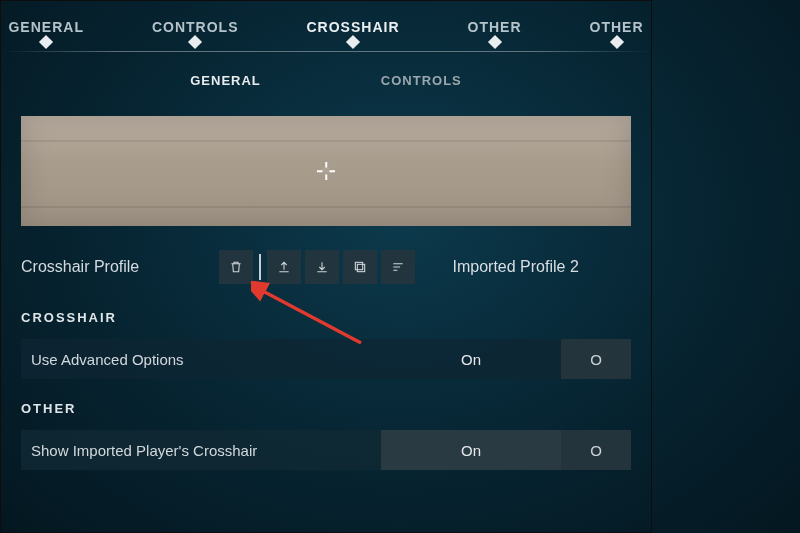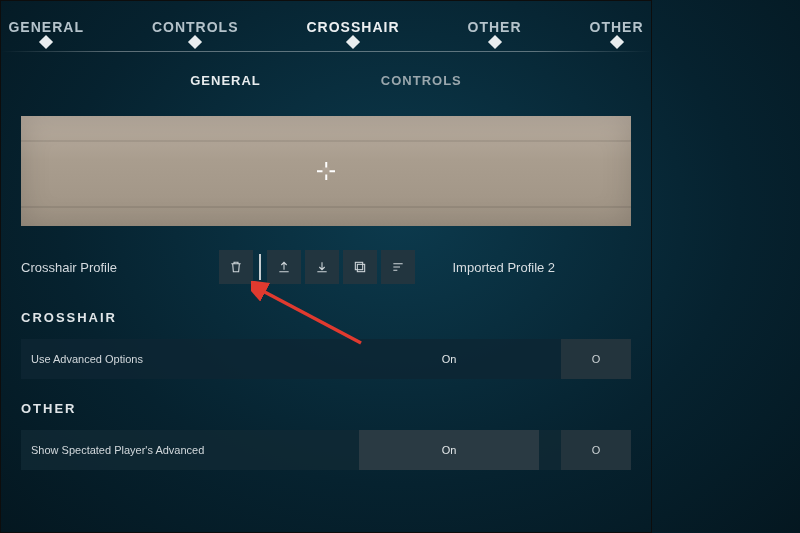--- a/index.html
+++ b/index.html
@@ -61,21 +61,21 @@
   .xhair span { position:absolute; background:#fff; }
   .xhair .h { top:50%; left:0; right:0; height:1.5px; transform:translateY(-50%); }
   .xhair .v { left:50%; top:0; bottom:0; width:1.5px; transform:translateX(-50%); }
   .xhair .gap { position:absolute; top:50%; left:50%; width:7px; height:7px; transform:translate(-50%,-50%);
     background:linear-gradient(180deg,#b2a699,#a99d8e); }
 
   
   .profile-row {
     display:flex; align-items:center; gap:8px;
     margin:20px 20px 0 20px; height:42px;
-    font-size:13px;
+    font-size:16px;
   }
   .profile-label { width:190px; color:#d4dadf; }
   .icon-bar { display:flex; align-items:center; height:100%; }
   .icon-btn {
     width:34px; height:34px; background:#22353f; margin-right:4px;
     display:flex; align-items:center; justify-content:center;
     cursor:pointer; color:#cfd6da;
   }
   .icon-btn svg { width:16px; height:16px; stroke:#cfd6da; fill:none; stroke-width:1.6; }
   .icon-sep { width:1.5px; height:26px; background:#c7cdd0; margin:0 6px 0 2px; }
@@ -83,28 +83,28 @@
 
   
   .section-head {
     margin:22px 20px 0 20px;
     font-size:13px; letter-spacing:2px; font-weight:700; color:#e0e5e8;
   }
 
   
   .setting-row {
     margin:14px 20px 0 20px; height:40px;
-    display:flex; align-items:center; font-size:11px; color:#d2d8dc;
+    display:flex; align-items:center; font-size:15px; color:#d2d8dc;
     position:relative;
   }
   .setting-row.shade { background:#0e2633cc; padding-left:10px; }
   .setting-row.shade2 { background:#102935cc; padding-left:10px; }
   .setting-label { flex:0 0 520px; }
   .setting-label.short { flex:0 0 520px; }
-  .toggle-area { position:absolute; right:0; top:0; bottom:0; display:flex;gap:22px; }
+  .toggle-area { position:absolute; right:0; top:0; bottom:0; display:flex; }
   .toggle-on {
     width:180px; display:flex; align-items:center; justify-content:center;
     color:#e4e8ea; position:relative;
   }
   .toggle-off {
     width:70px; display:flex; align-items:center; justify-content:center;
     background:#23343d; color:#cdd3d6;
   }
   .sel .toggle-on { background:#2a3a43; }
   
@@ -200,21 +200,21 @@
     <div class="setting-label">Use Advanced Options</div>
     <div class="toggle-area">
       <div class="toggle-on">On</div>
       <div class="toggle-off">O</div>
     </div>
   </div>
 
   <div class="section-head">OTHER</div>
 
   <div class="setting-row shade2 row2 sel">
-    <div class="setting-label short">Show Spectated Player's Advanced</div>
+    <div class="setting-label short">Show Imported Player's Crosshair</div>
     <div class="toggle-area">
       <div class="toggle-on">On</div>
       <div class="toggle-off">O</div>
     </div>
   </div>
 
   <div class="arrow">
     <svg viewBox="0 0 120 70">
       <defs>
         <marker id="ah" markerWidth="10" markerHeight="10" refX="2" refY="3" orient="auto">

